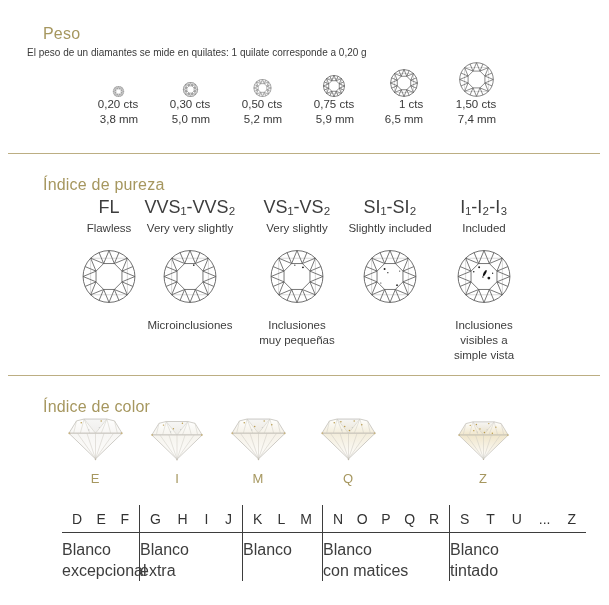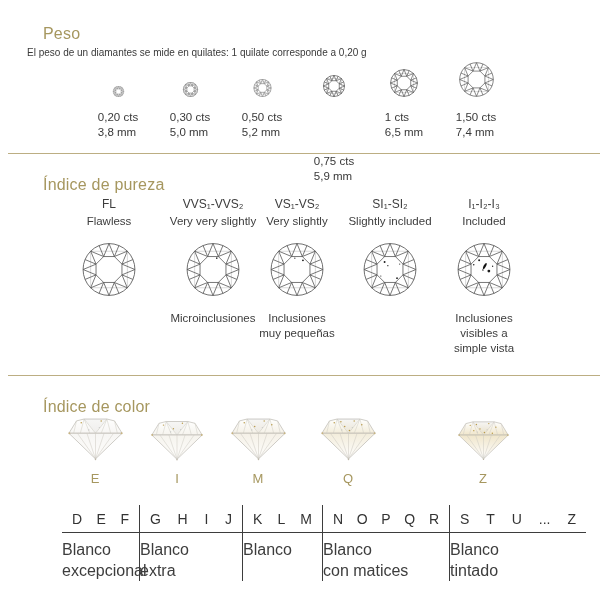--- a/index.html
+++ b/index.html
@@ -20,25 +20,25 @@
 
   .divider{position:absolute;left:8px;width:592px;height:0;border-top:1px solid var(--divider);}
   #divider-1{top:153px;}
   #divider-2{top:375px;}
 
   .col{position:absolute;transform:translateX(-50%);display:flex;flex-direction:column;align-items:center;}
 
   
   .size-col{top:53px;width:76px;}
   .size-col .gem-box{height:44px;display:flex;align-items:flex-end;justify-content:center;}
-  .size-col .cap{margin-top:13px;text-align:left;font-size:11.5px;line-height:1.28;color:#383838;}
+  .size-col .cap{text-align:right;font-size:11.5px;line-height:1.28;color:#383838;}
 
   
   .purity-col{top:197px;width:106px;}
-  .purity-col .code{font-size:12px;text-align:center;white-space:nowrap;}
+  .purity-col .code{font-size:18px;text-align:center;white-space:nowrap;}
   .purity-col .name{font-size:11.5px;margin-top:4px;text-align:center;white-space:nowrap;}
   .purity-col .gem{margin-top:14px;line-height:0;}
   .purity-col .desc{margin-top:13px;font-size:11.5px;line-height:1.32;text-align:center;white-space:pre-line;}
 
   
   .color-col{top:409px;width:70px;}
   .color-col .gem-box{height:53px;display:flex;align-items:flex-end;justify-content:center;line-height:0;}
   .color-col .letter{margin-top:9px;font-size:13px;color:var(--accent);text-align:center;}
 
   
@@ -94,21 +94,21 @@
             <path d="M98.0,50.0 L74.0,40.1 M98.0,50.0 L74.0,59.9 M94.3,68.4 L74.0,59.9 M83.9,83.9 L74.0,59.9 M83.9,83.9 L59.9,74.0 M68.4,94.3 L59.9,74.0 M50.0,98.0 L59.9,74.0 M50.0,98.0 L40.1,74.0 M31.6,94.3 L40.1,74.0 M16.1,83.9 L40.1,74.0 M16.1,83.9 L26.0,59.9 M5.7,68.4 L26.0,59.9 M2.0,50.0 L26.0,59.9 M2.0,50.0 L26.0,40.1 M5.7,31.6 L26.0,40.1 M16.1,16.1 L26.0,40.1 M16.1,16.1 L40.1,26.0 M31.6,5.7 L40.1,26.0 M50.0,2.0 L40.1,26.0 M50.0,2.0 L59.9,26.0 M68.4,5.7 L59.9,26.0 M83.9,16.1 L59.9,26.0 M83.9,16.1 L74.0,40.1 M94.3,31.6 L74.0,40.1 " fill="none" stroke="#8a8a8a" stroke-width="3.8095238095238098"></path>
             <polygon points="74.0,59.9 59.9,74.0 40.1,74.0 26.0,59.9 26.0,40.1 40.1,26.0 59.9,26.0 74.0,40.1" fill="none" stroke="#8a8a8a" stroke-width="3.8095238095238098"></polygon>
             <circle cx="50" cy="50" r="48" fill="none" stroke="#8a8a8a" stroke-width="4"></circle>
           </svg>
         </div>
     <div class="cap">
       <div class="carats">0,50 cts</div>
       <div class="mm">5,2 mm</div>
     </div>
   </div>
-      <div class="col size-col" style="left: 334px; gap: 44px;">
+      <div class="col size-col" style="left: 334px;">
     <div class="gem-box">
           <svg width="26" height="22" viewBox="0 0 100 100">
             <rect x="16.1" y="16.1" width="67.8" height="67.8" fill="none" stroke="#c9c9c9" stroke-width="3.076923076923077" opacity="0.85"></rect>
             <path d="M98.0,50.0 L74.0,40.1 M98.0,50.0 L74.0,59.9 M94.3,68.4 L74.0,59.9 M83.9,83.9 L74.0,59.9 M83.9,83.9 L59.9,74.0 M68.4,94.3 L59.9,74.0 M50.0,98.0 L59.9,74.0 M50.0,98.0 L40.1,74.0 M31.6,94.3 L40.1,74.0 M16.1,83.9 L40.1,74.0 M16.1,83.9 L26.0,59.9 M5.7,68.4 L26.0,59.9 M2.0,50.0 L26.0,59.9 M2.0,50.0 L26.0,40.1 M5.7,31.6 L26.0,40.1 M16.1,16.1 L26.0,40.1 M16.1,16.1 L40.1,26.0 M31.6,5.7 L40.1,26.0 M50.0,2.0 L40.1,26.0 M50.0,2.0 L59.9,26.0 M68.4,5.7 L59.9,26.0 M83.9,16.1 L59.9,26.0 M83.9,16.1 L74.0,40.1 M94.3,31.6 L74.0,40.1 " fill="none" stroke="#555555" stroke-width="3.076923076923077"></path>
             <polygon points="74.0,59.9 59.9,74.0 40.1,74.0 26.0,59.9 26.0,40.1 40.1,26.0 59.9,26.0 74.0,40.1" fill="none" stroke="#555555" stroke-width="3.076923076923077"></polygon>
             <circle cx="50" cy="50" r="48" fill="none" stroke="#555555" stroke-width="3.2307692307692313"></circle>
           </svg>
         </div>
     <div class="cap">
       <div class="carats">0,75 cts</div>
@@ -154,21 +154,21 @@
     <div class="name">Flawless</div>
     <div class="gem">
           <svg width="54" height="57" viewBox="0 0 100 100">
             <rect x="16.1" y="16.1" width="67.8" height="67.8" fill="none" stroke="#c9c9c9" stroke-width="1.4814814814814816" opacity="0.85"></rect>
             <path d="M98.0,50.0 L74.0,40.1 M98.0,50.0 L74.0,59.9 M94.3,68.4 L74.0,59.9 M83.9,83.9 L74.0,59.9 M83.9,83.9 L59.9,74.0 M68.4,94.3 L59.9,74.0 M50.0,98.0 L59.9,74.0 M50.0,98.0 L40.1,74.0 M31.6,94.3 L40.1,74.0 M16.1,83.9 L40.1,74.0 M16.1,83.9 L26.0,59.9 M5.7,68.4 L26.0,59.9 M2.0,50.0 L26.0,59.9 M2.0,50.0 L26.0,40.1 M5.7,31.6 L26.0,40.1 M16.1,16.1 L26.0,40.1 M16.1,16.1 L40.1,26.0 M31.6,5.7 L40.1,26.0 M50.0,2.0 L40.1,26.0 M50.0,2.0 L59.9,26.0 M68.4,5.7 L59.9,26.0 M83.9,16.1 L59.9,26.0 M83.9,16.1 L74.0,40.1 M94.3,31.6 L74.0,40.1 " fill="none" stroke="#555555" stroke-width="1.4814814814814816"></path>
             <polygon points="74.0,59.9 59.9,74.0 40.1,74.0 26.0,59.9 26.0,40.1 40.1,26.0 59.9,26.0 74.0,40.1" fill="none" stroke="#555555" stroke-width="1.4814814814814816"></polygon>
             <circle cx="50" cy="50" r="48" fill="none" stroke="#555555" stroke-width="1.5555555555555558"></circle>
           </svg>
         </div>
   </div>
-      <div class="col purity-col" style="left: 213px;">
+      <div class="col purity-col" style="left: 190px;">
     <div class="code">VVS₁-VVS₂</div>
     <div class="name">Very very slightly</div>
     <div class="gem">
           <svg width="54" height="57" viewBox="0 0 100 100">
             <rect x="16.1" y="16.1" width="67.8" height="67.8" fill="none" stroke="#c9c9c9" stroke-width="1.4814814814814816" opacity="0.85"></rect>
             <path d="M98.0,50.0 L74.0,40.1 M98.0,50.0 L74.0,59.9 M94.3,68.4 L74.0,59.9 M83.9,83.9 L74.0,59.9 M83.9,83.9 L59.9,74.0 M68.4,94.3 L59.9,74.0 M50.0,98.0 L59.9,74.0 M50.0,98.0 L40.1,74.0 M31.6,94.3 L40.1,74.0 M16.1,83.9 L40.1,74.0 M16.1,83.9 L26.0,59.9 M5.7,68.4 L26.0,59.9 M2.0,50.0 L26.0,59.9 M2.0,50.0 L26.0,40.1 M5.7,31.6 L26.0,40.1 M16.1,16.1 L26.0,40.1 M16.1,16.1 L40.1,26.0 M31.6,5.7 L40.1,26.0 M50.0,2.0 L40.1,26.0 M50.0,2.0 L59.9,26.0 M68.4,5.7 L59.9,26.0 M83.9,16.1 L59.9,26.0 M83.9,16.1 L74.0,40.1 M94.3,31.6 L74.0,40.1 " fill="none" stroke="#555555" stroke-width="1.4814814814814816"></path>
             <polygon points="74.0,59.9 59.9,74.0 40.1,74.0 26.0,59.9 26.0,40.1 40.1,26.0 59.9,26.0 74.0,40.1" fill="none" stroke="#555555" stroke-width="1.4814814814814816"></polygon>
             <circle cx="50" cy="50" r="48" fill="none" stroke="#555555" stroke-width="1.5555555555555558"></circle>
             <circle cx="57" cy="29" r="1.5" fill="#1d1d1d"></circle>
           </svg>

